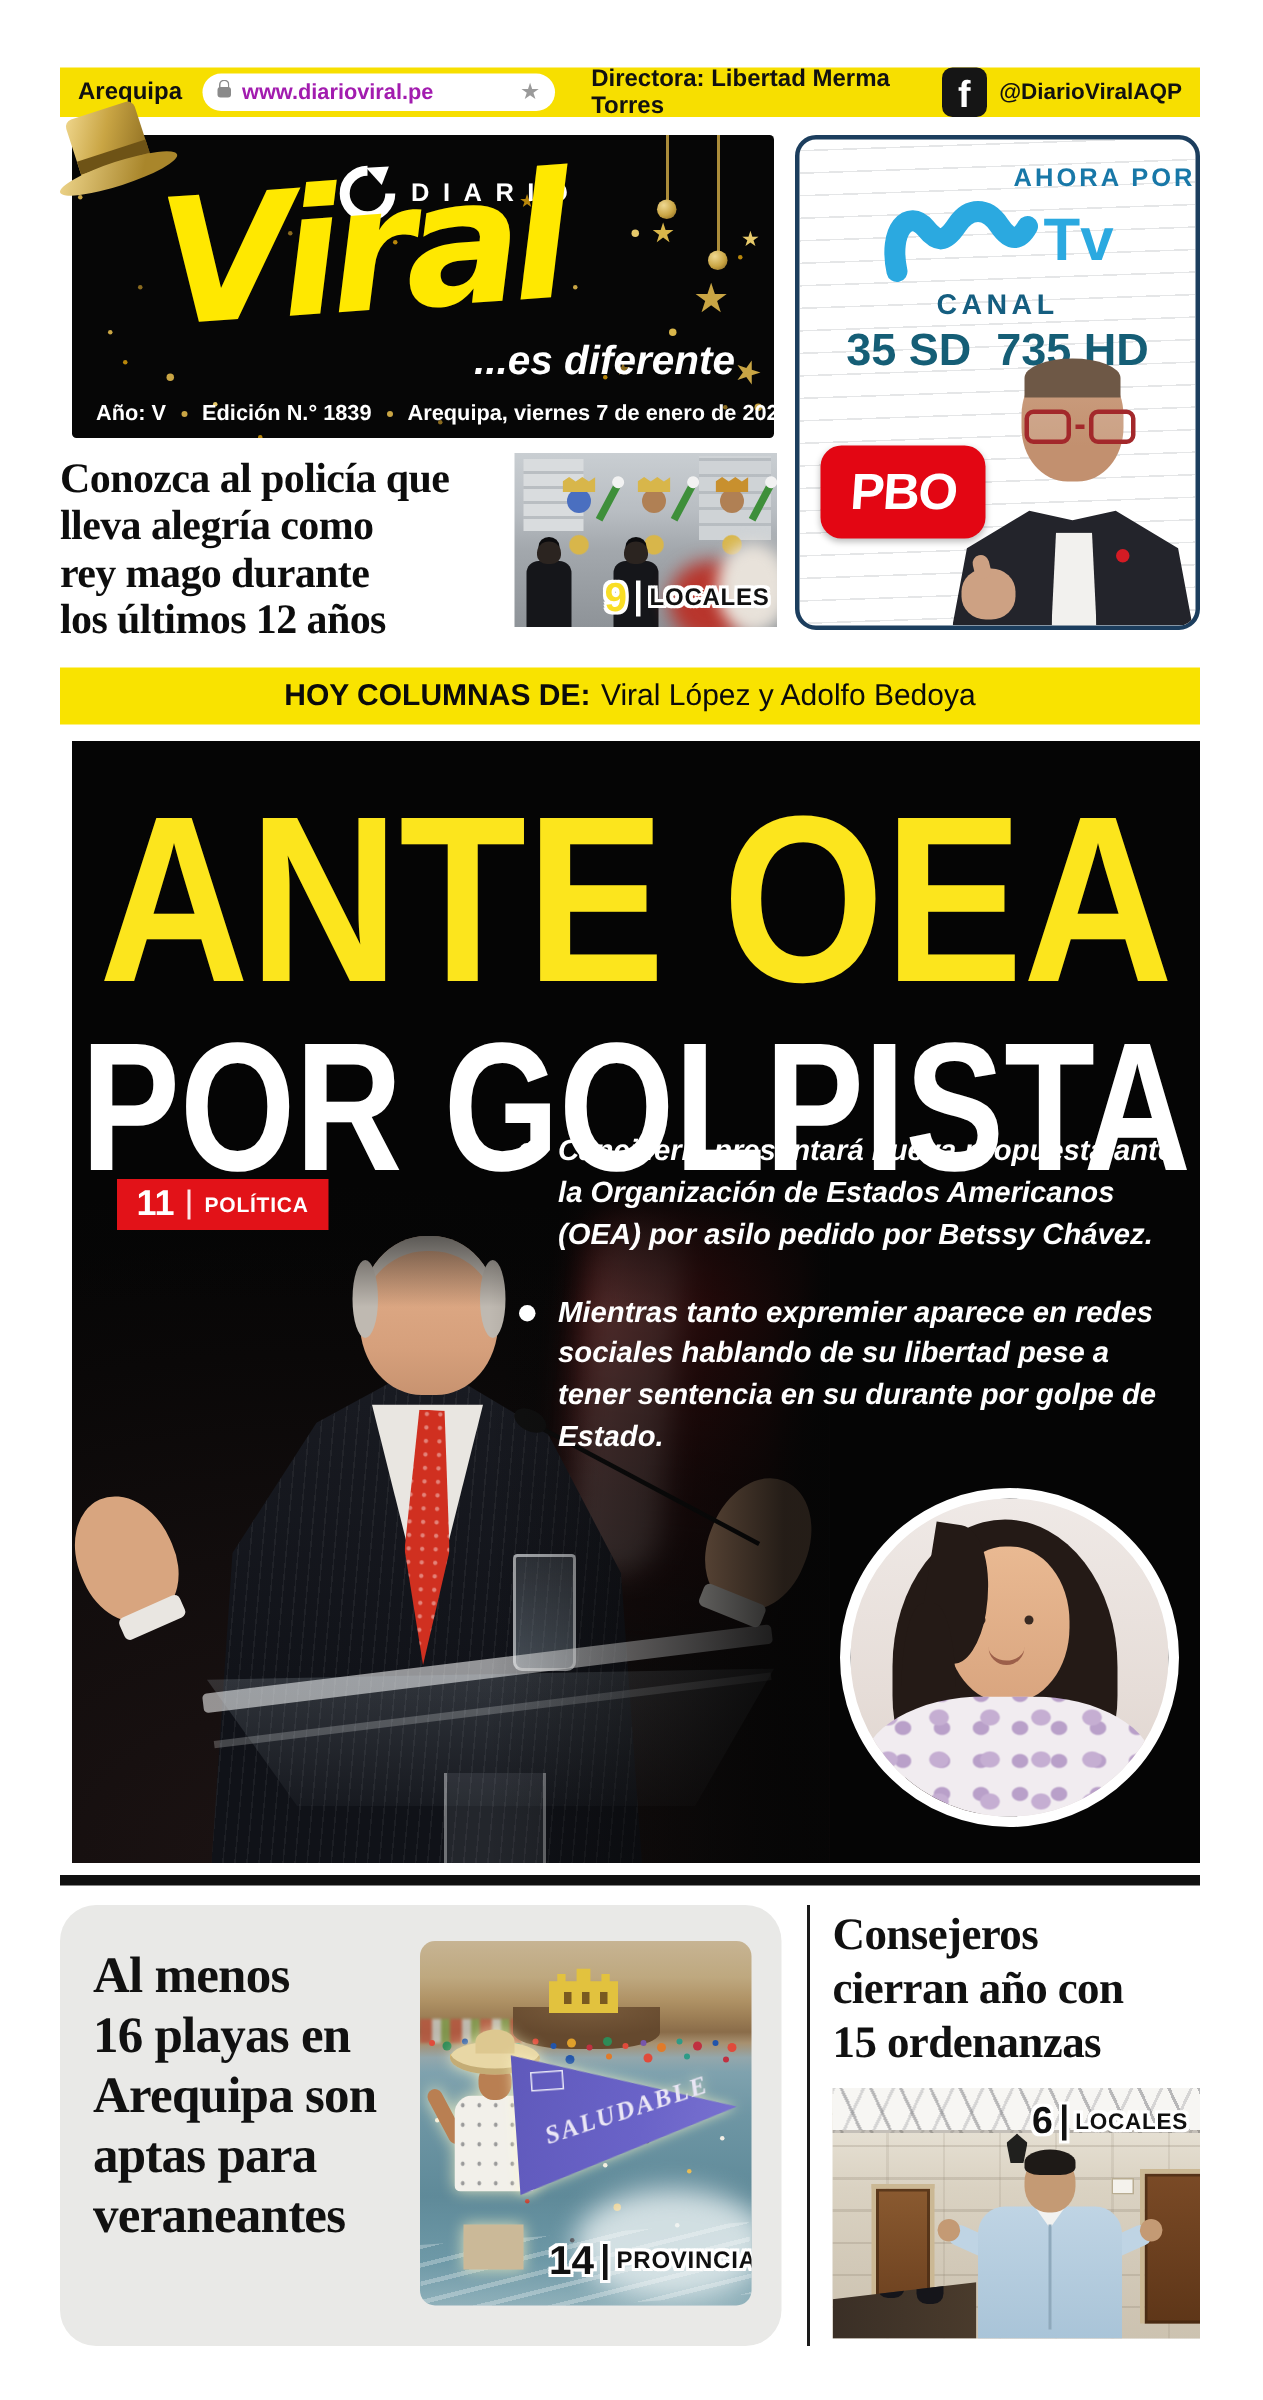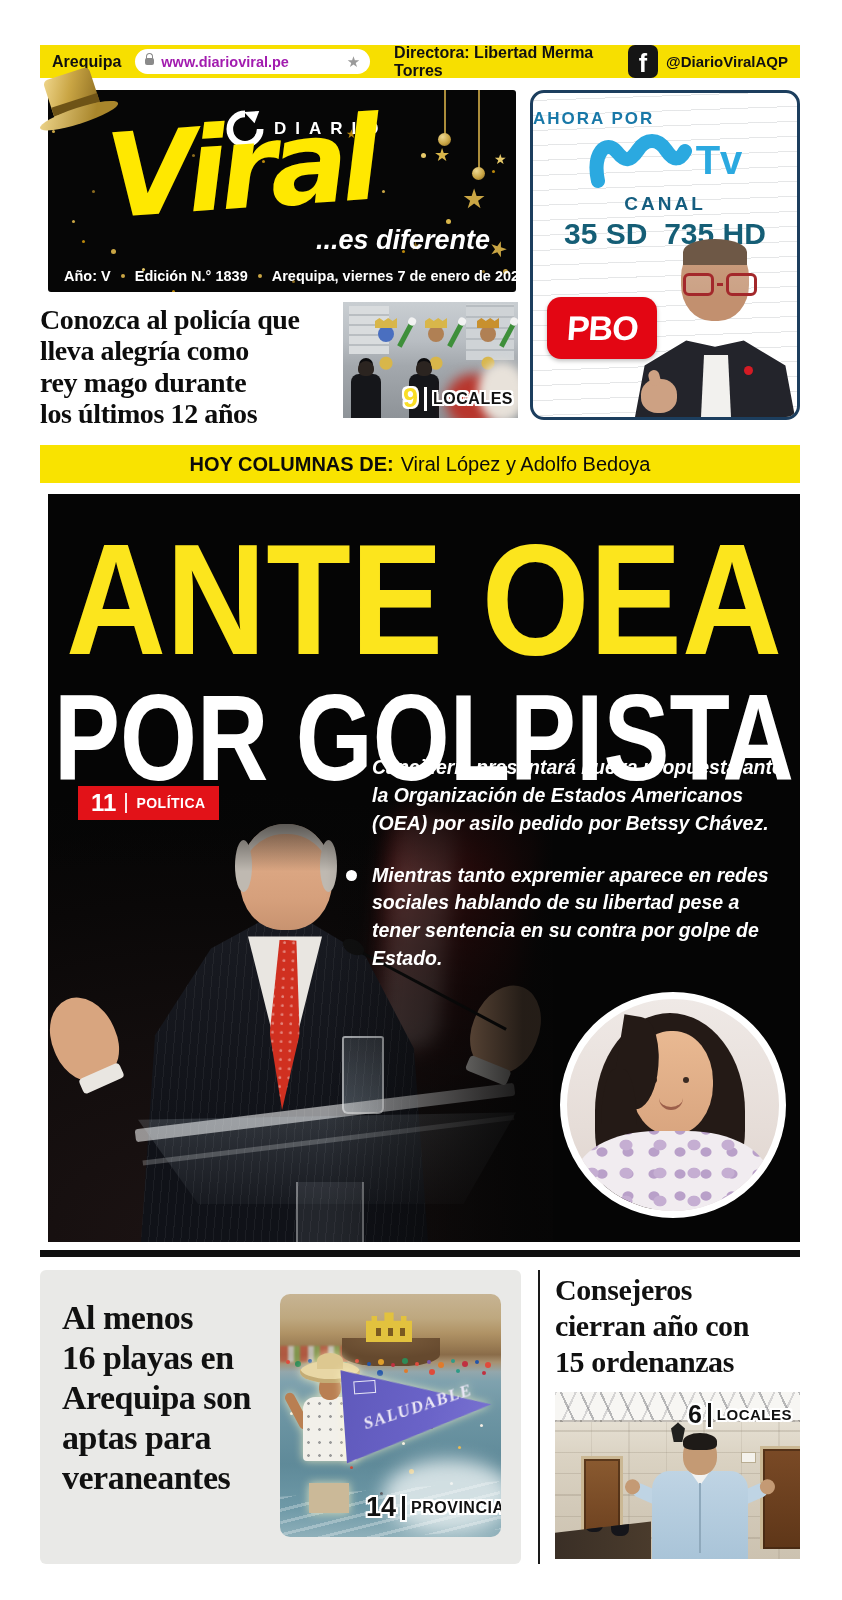--- a/index.html
+++ b/index.html
@@ -86,21 +86,21 @@
     box-shadow:0 -4px 0 -1px #0c0c0e;}
   .off1{left:8px;} .off2{left:66px;}
   .blur-red{position:absolute;right:18px;bottom:-10px;width:54px;height:54px;border-radius:50%;background:#b8352c;filter:blur(6px);}
   .blur-white{position:absolute;right:-8px;bottom:-4px;width:48px;height:60px;border-radius:50%;background:#e8e2da;filter:blur(5px);}
 
   
   .tv-box{position:relative;width:270px;height:330px;box-sizing:border-box;border:3px solid #1C3E5E;border-radius:14px;
     background:#fff;overflow:hidden;flex:0 0 auto;}
   .tv-lines{position:absolute;inset:0;
     background:repeating-linear-gradient(178deg,transparent 0 7px,rgba(150,155,160,.25) 7px 8px,transparent 8px 15px);}
-  .tv-ahora{position:relative;margin-top:16px;text-align:left;color:#1878A8;font-size:17px;font-weight:800;letter-spacing:2px;}
+  .tv-ahora{position:relative;margin-top:16px;text-align:right;color:#1878A8;font-size:17px;font-weight:800;letter-spacing:2px;}
   .movistar-row{position:relative;display:flex;justify-content:center;align-items:center;gap:4px;margin-top:2px;}
   .tv-tv{color:#2BA9E0;font-size:40px;font-weight:600;line-height:1;}
   .tv-canal{position:relative;text-align:center;color:#155E80;font-size:19px;font-weight:800;letter-spacing:3px;margin-top:4px;}
   .tv-channels{position:relative;text-align:center;color:#155E76;font-size:30px;font-weight:800;white-space:pre;margin-top:2px;}
   .pbo-logo{position:absolute;left:14px;top:204px;width:110px;height:62px;background:#E30613;border-radius:14px;
     display:grid;place-items:center;box-shadow:0 2px 4px rgba(0,0,0,.25);}
   .pbo-text{color:#fff;font-size:34px;font-weight:900;letter-spacing:-1px;transform:skewX(-4deg);}
   .host{position:absolute;right:2px;bottom:0;width:160px;height:178px;}
   .h-head{position:absolute;left:46px;top:2px;width:68px;height:80px;border-radius:45%;
     background:linear-gradient(180deg,#CDa183 0%,#C2906F 70%);}
@@ -192,21 +192,21 @@
     background:#241a16;transform:rotate(9deg);}
   .p-hairfront{position:absolute;left:34px;top:70px;width:36px;height:140px;border-radius:40%;background:#241a16;}
   .p-body{position:absolute;left:8px;bottom:-32px;width:194px;height:112px;border-radius:42% 42% 0 0;
     background-color:#F1ECF0;
     background-image:radial-gradient(#C5AED2 6px,transparent 7px),radial-gradient(#B9A0C9 5px,transparent 6px);
     background-size:34px 28px,26px 22px;background-position:0 0,14px 10px;}
 
   
   .divider-rule{margin-top:8px;height:7px;background:#101010;}
   .bottom-row{margin-top:13px;display:flex;gap:17px;}
-  .beaches-card{width:481px;height:294px;box-sizing:border-box;background:#E9E9E7;border-radius:6px;
+  .beaches-card{width:481px;height:294px;box-sizing:border-box;background:#E9E9E7;border-radius:24px;
     padding:24px 14px 24px 22px;display:flex;gap:10px;flex:0 0 auto;}
   .beaches-headline{margin:4px 0 0;width:208px;font-family:"Liberation Serif",serif;font-weight:700;
     font-size:34px;line-height:1.17;letter-spacing:-0.5px;color:#111;}
   .beach{position:relative;width:221px;height:243px;border-radius:10px;overflow:hidden;flex:0 0 auto;
     background:linear-gradient(180deg,#C7B493 0%,#BEA87F 10%,#B09366 16%,#9C7E55 21%,#8A6C49 25%,
       #A7906F 28%,#93A7AC 32%,#7FA2AE 36%,#6E96A4 48%,#5F8A99 70%,#6E99A7 88%,#8FB0BA 100%);}
   .bh-town{position:absolute;left:0;top:52px;width:70px;height:16px;opacity:.8;filter:blur(1px);
     background:repeating-linear-gradient(90deg,#B8553F 0 8px,#C9CBC6 8px 14px,#7F9E4E 14px 20px);}
   .bh-cliff{position:absolute;left:62px;top:44px;width:98px;height:28px;border-radius:0 0 40% 40%;
     background:radial-gradient(100% 100% at 50% 0,#7A5C3C 0%,#65492E 70%);}
@@ -454,21 +454,21 @@
         <span class="b-sec">POLÍTICA</span>
       </div>
 
       <div class="lead-bullets">
         <div class="bullet">
           <span class="dot"></span>
           <p>Cancillería presentará nueva propuesta ante la Organización de Estados Americanos (OEA) por asilo pedido por Betssy Chávez.</p>
         </div>
         <div class="bullet">
           <span class="dot"></span>
-          <p>Mientras tanto expremier aparece en redes sociales hablando de su libertad pese a tener sentencia en su contra por golpe de Estado.</p>
+          <p>Mientras tanto expremier aparece en redes sociales hablando de su libertad pese a tener sentencia en su durante por golpe de Estado.</p>
         </div>
       </div>
 
       <div class="portrait">
         <span class="p-hair"></span>
         <span class="p-face"></span>
         <span class="p-bang"></span>
         <span class="p-hairfront"></span>
         <span class="p-body"></span>
       </div>

